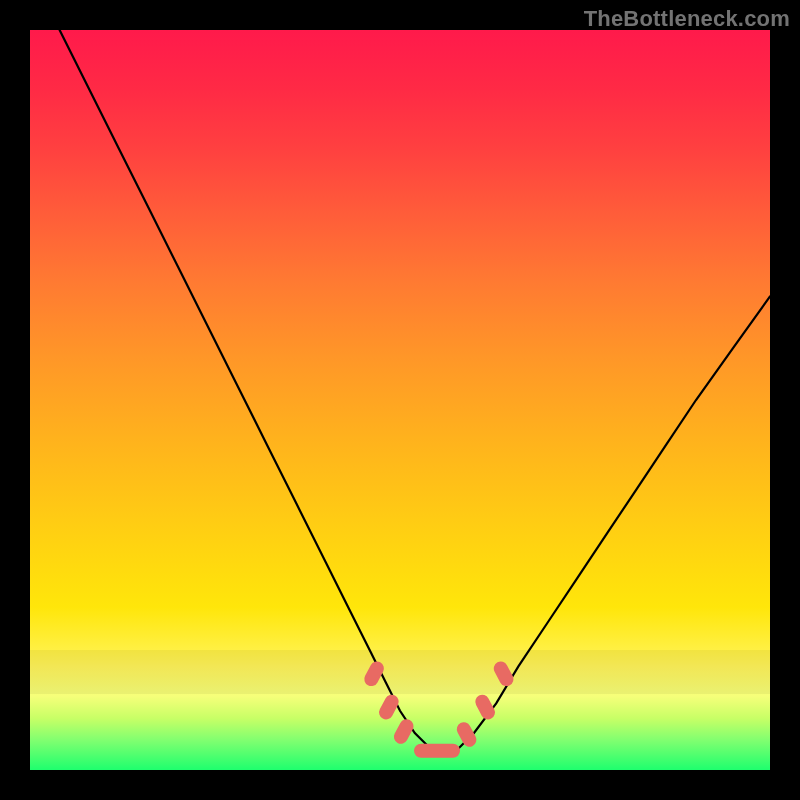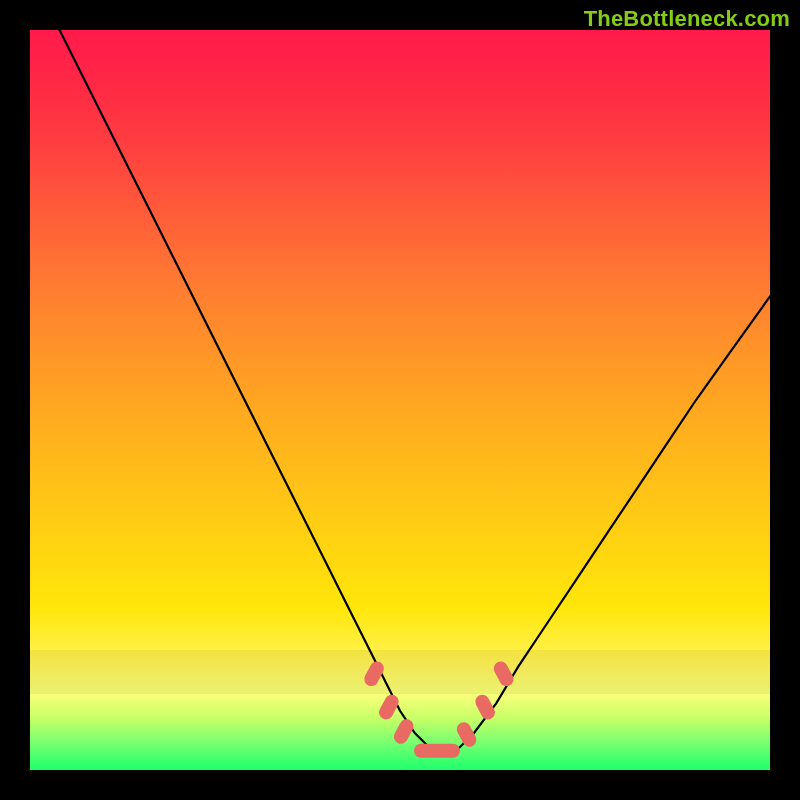--- a/index.html
+++ b/index.html
@@ -60,21 +60,21 @@
     width: 740px;
     height: 740px;
     overflow: visible;
   }
   .watermark {
     position: absolute;
     top: 6px;
     right: 10px;
     font-size: 22px;
     font-weight: 600;
-    color: #84cc16;
+    color: #737373;
     letter-spacing: 0.2px;
     user-select: none;
   }
   .marker {
     fill: #e86a63;
   }
   .marker-flat {
     fill: #e86a63;
   }
 </style>

